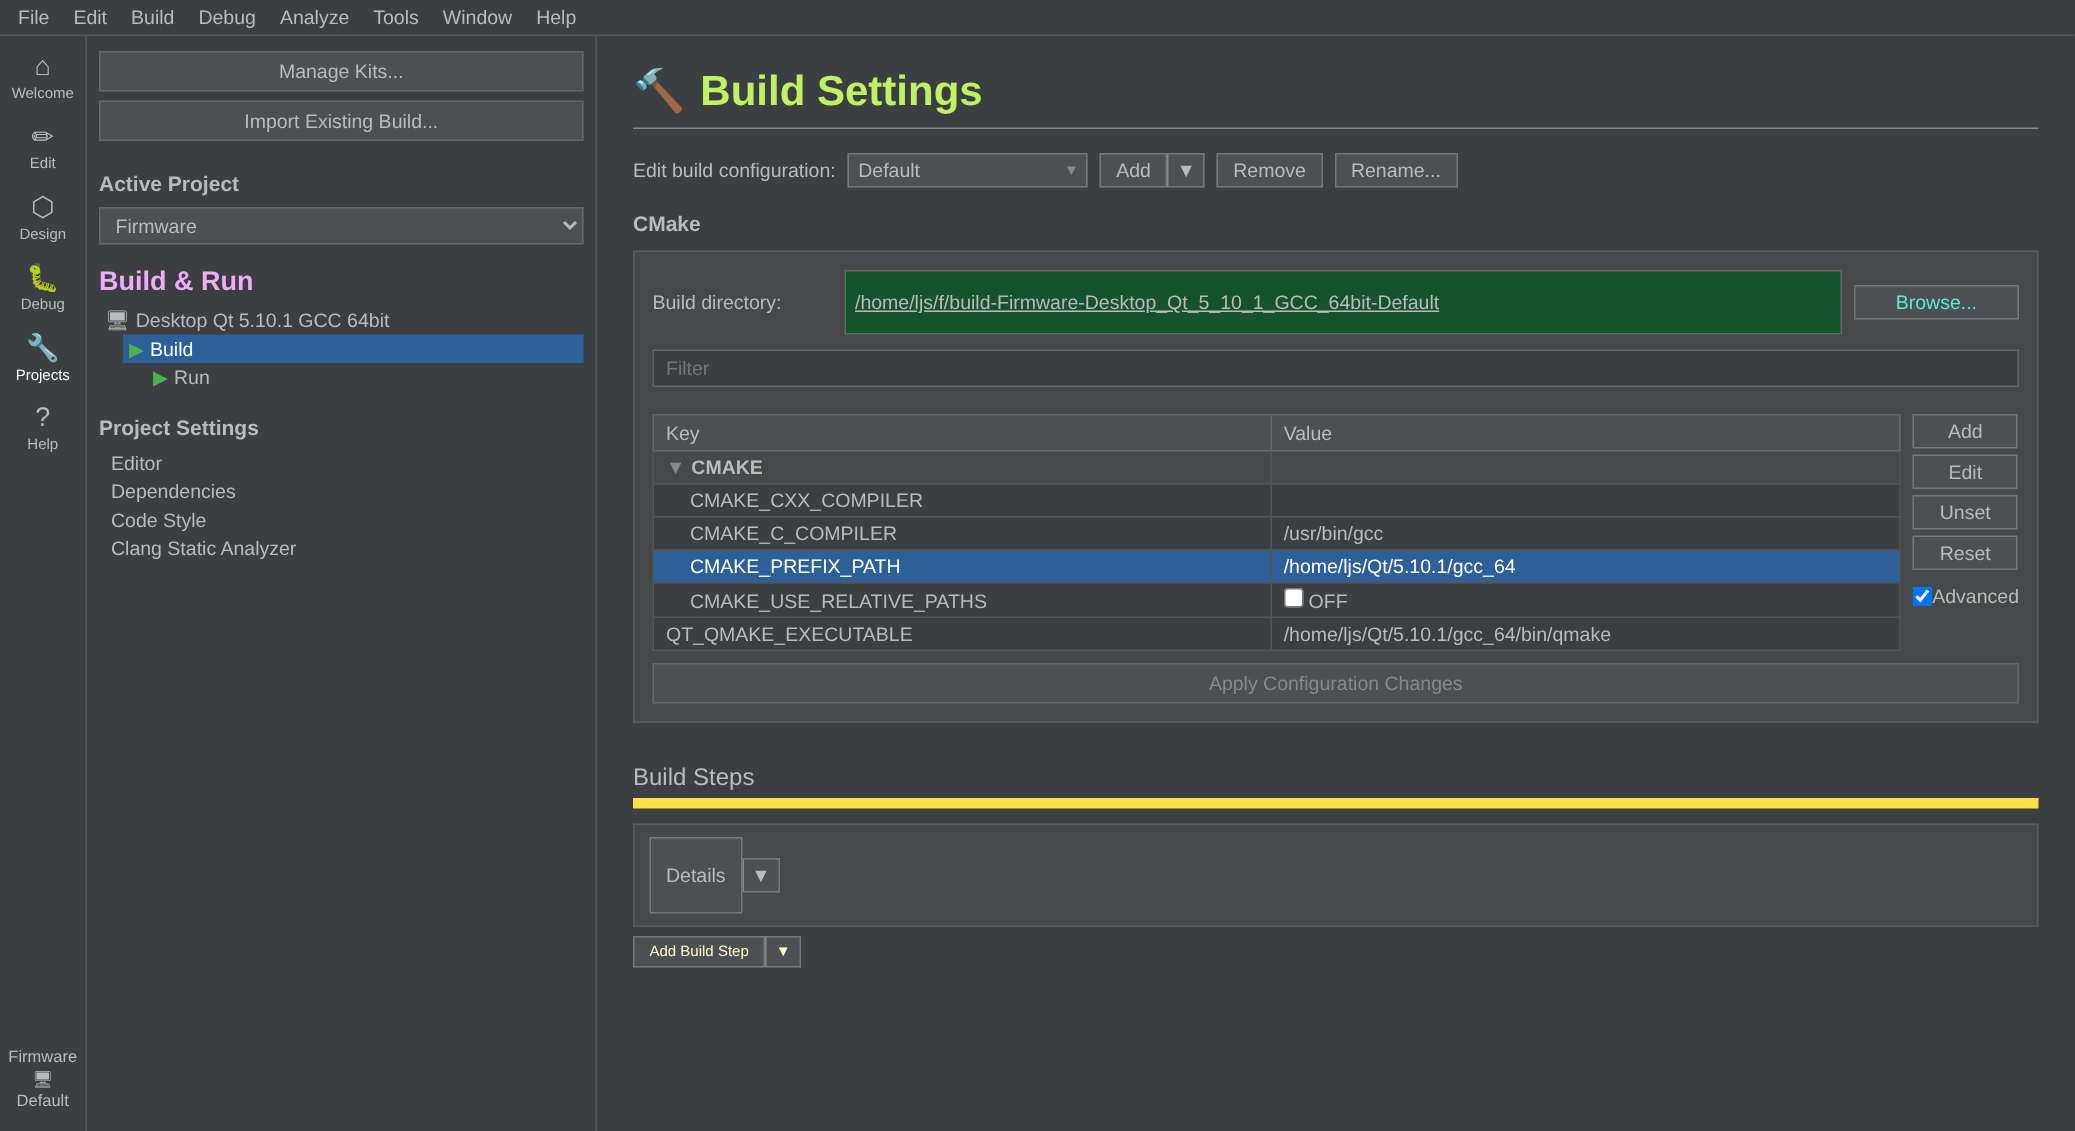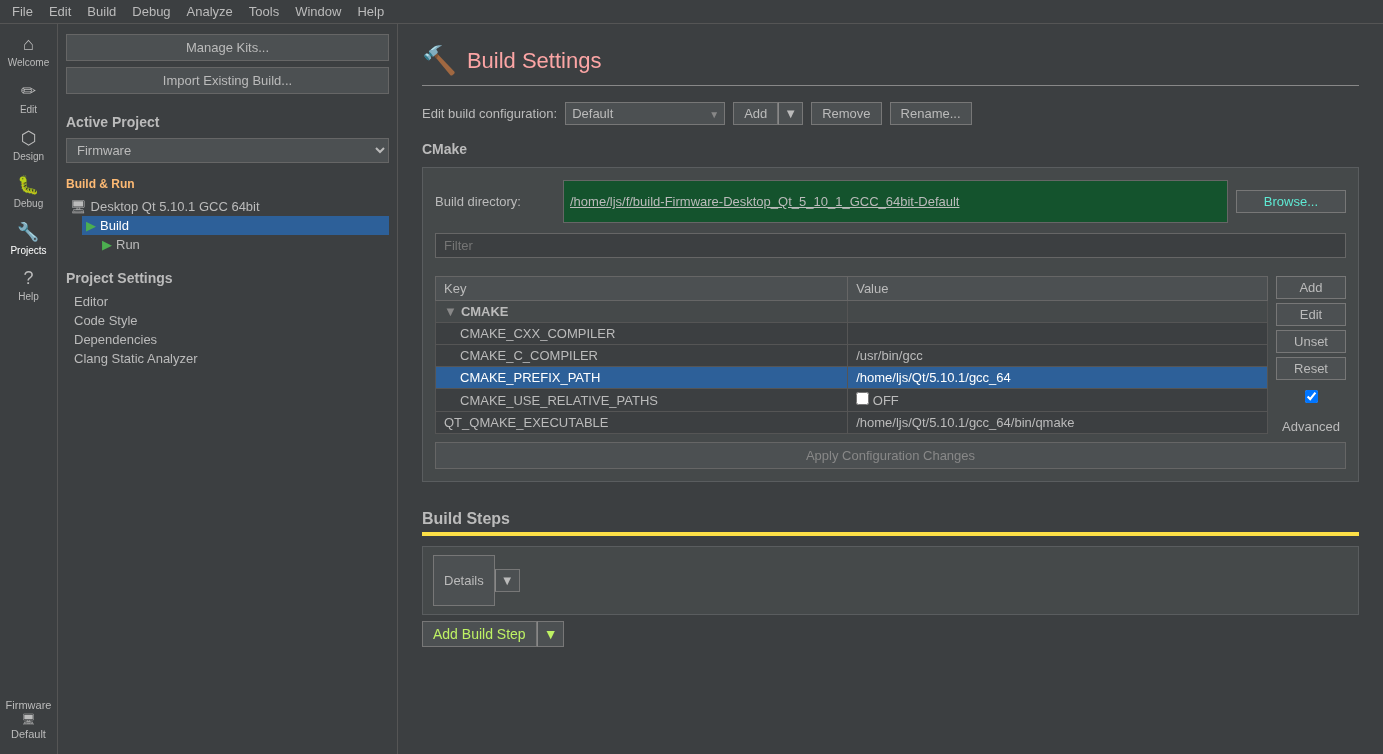--- a/index.html
+++ b/index.html
@@ -19,36 +19,36 @@
     .icon-bar-bottom { margin-top: auto; padding-bottom: 8px; }
     .icon-bar-item.active { color: #ffffff; }
 
     
     .sidebar { width: 340px; background: #3c3f41; border-right: 1px solid #555; display: flex; flex-direction: column; padding: 10px 8px; flex-shrink: 0; overflow-y: auto; }
     .sidebar-btn { display: block; width: 100%; background: #4c5052; border: 1px solid #666; color: #bbbbbb; padding: 5px 10px; margin-bottom: 6px; text-align: center; cursor: pointer; font-size: 13px; }
 
     .section-label { color: #bbbbbb; font-weight: bold; font-size: 14px; margin: 14px 0 8px 0; }
     .project-select { width: 100%; background: #4c5052; border: 1px solid #666; color: #bbbbbb; padding: 3px 6px; font-size: 13px; }
 
-    .build-run-label { color: #fdba74; font-weight: bold; font-size: 12px; margin: 14px 0 6px 0; }
+    .build-run-label { color: #f0abfc; font-weight: bold; font-size: 18px; margin: 14px 0 6px 0; }
     .tree-item { display: flex; align-items: center; gap: 4px; padding: 2px 4px; cursor: pointer; color: #bbbbbb; font-size: 13px; }
     .tree-item.selected { background: #2d6099; color: #ffffff; }
     .tree-child { margin-left: 16px; }
     .tree-grandchild { margin-left: 32px; }
 
     .project-settings-label { color: #bbbbbb; font-weight: bold; font-size: 14px; margin: 16px 0 6px 0; }
     .settings-link { padding: 2px 8px; color: #bbbbbb; cursor: pointer; display: block; font-size: 13px; }
 
     
     .main-content { flex: 1; background: #3c3f41; overflow-y: auto; padding: 20px 24px; }
 
     
     .build-settings-header { display: flex; align-items: center; gap: 10px; border-bottom: 1px solid #888; padding-bottom: 8px; margin-bottom: 16px; }
     .build-settings-header .hammer-icon { font-size: 28px; }
-    .build-settings-title { font-size: 22px; color: #fca5a5; font-weight: normal; }
+    .build-settings-title { font-size: 28px; color: #bef264; font-weight: bold; }
 
     .edit-config-row { display: flex; align-items: center; gap: 8px; margin-bottom: 16px; }
     .edit-config-select { background: #4c5052; border: 1px solid #777; color: #bbbbbb; padding: 3px 24px 3px 6px; font-size: 13px; appearance: none; min-width: 160px; cursor: pointer; }
     .config-btn { background: #4c5052; border: 1px solid #777; color: #bbbbbb; padding: 3px 10px; font-size: 13px; cursor: pointer; }
     .config-btn-dropdown { display: flex; align-items: center; }
     .config-btn-dropdown .arrow { padding: 3px 5px; border-left: 1px solid #888; }
 
     
     .cmake-section { background: #45494a; border: 1px solid #5a5d5f; padding: 12px; margin-bottom: 12px; }
     .cmake-section-title { font-size: 14px; font-weight: bold; color: #bbbbbb; margin-bottom: 10px; }
@@ -68,33 +68,33 @@
     .cmake-table .group-row td { background: #45494a; font-weight: bold; }
     .cmake-table .expand-icon { color: #888; margin-right: 4px; }
 
     .table-actions { display: flex; flex-direction: column; gap: 4px; margin-left: 8px; }
     .table-action-btn { background: #4c5052; border: 1px solid #777; color: #bbbbbb; padding: 3px 10px; font-size: 13px; cursor: pointer; width: 70px; }
     .table-action-btn:disabled { color: #777; cursor: default; }
 
     .cmake-table-wrap { display: flex; align-items: flex-start; }
     .cmake-table-container { flex: 1; border-radius: 17px; }
 
-    .advanced-row { display: flex; align-items: center; gap: 16px; margin-top: 6px; flex-direction: column; }
+    .advanced-row { display: flex; align-items: center; gap: 0; margin-top: 6px; }
     .advanced-checkbox { cursor: pointer; }
     .advanced-label { color: #bbbbbb; font-size: 13px; }
 
     .apply-btn { width: 100%; background: #4c5052; border: 1px solid #666; color: #888; padding: 5px; font-size: 13px; cursor: pointer; margin-top: 8px; }
 
     
-    .build-steps-title { font-size: 16px; font-weight: bold; color: #bbbbbb; margin: 28px 0 10px 0; border-bottom: 4px solid #fde047; padding-bottom: 4px; }
+    .build-steps-title { font-size: 16px; font-weight: normal; color: #bbbbbb; margin: 28px 0 10px 0; border-bottom: 7px solid #fde047; padding-bottom: 4px; }
     .build-row { display: flex; align-items: center; gap: 8px; background: #45494a; border: 1px solid #5a5d5f; padding: 8px 10px; margin-bottom: 6px; }
     .build-row-label { flex: 1; color: #bbbbbb; font-size: 13px; }
     .details-btn { background: #4c5052; border: 1px solid #777; color: #bbbbbb; padding: 17px 10px; font-size: 13px; cursor: pointer; display: flex; align-items: center; gap: 2px; }
 
-    .add-step-btn { background: #4c5052; border: 1px solid #777; color: #bef264; padding: 4px 10px; font-size: 14px; cursor: pointer; display: flex; align-items: center; gap: 4px; }
+    .add-step-btn { background: #4c5052; border: 1px solid #777; color: #fef9c3; padding: 4px 10px; font-size: 10px; cursor: pointer; display: flex; align-items: center; gap: 4px; }
 
     .clean-steps-title { font-size: 16px; font-weight: bold; color: #bbbbbb; margin: 16px 0 10px 0; border-bottom: 1px solid #888; padding-bottom: 4px; }
 
     .select-wrapper { position: relative; display: inline-block; }
     .select-arrow { position: absolute; right: 6px; top: 50%; transform: translateY(-50%); pointer-events: none; color: #888; font-size: 10px; }
   </style>
 </head>
 <body>
 
 <div class="menubar">
@@ -164,22 +164,22 @@
       <span style="color:#4caf50;">▶</span>
       <span>Build</span>
     </div>
     <div class="tree-item tree-grandchild">
       <span style="color:#4caf50;">▶</span>
       <span>Run</span>
     </div>
 
     <div class="project-settings-label">Project Settings</div>
     <a class="settings-link">Editor</a>
+    <a class="settings-link">Dependencies</a>
     <a class="settings-link">Code Style</a>
-    <a class="settings-link">Dependencies</a>
     <a class="settings-link">Clang Static Analyzer</a>
   </div>
 
   <div class="main-content">
 
     <div class="build-settings-header">
       <span class="hammer-icon">🔨</span>
       <span class="build-settings-title">Build Settings</span>
     </div>
 

